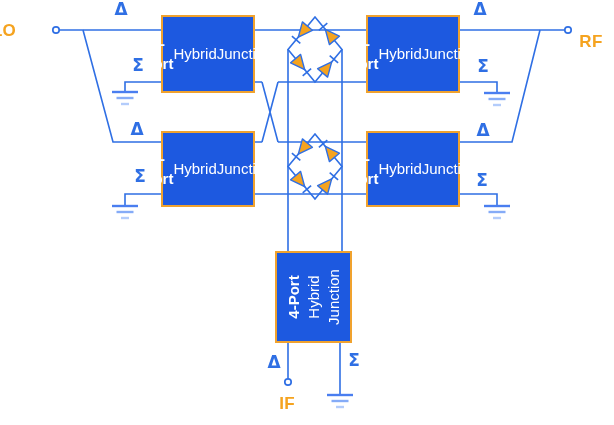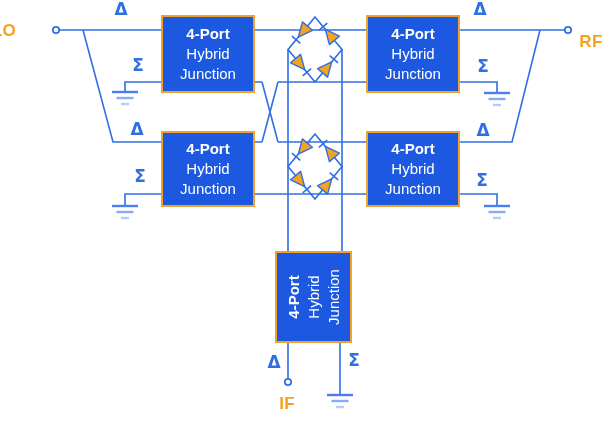--- a/index.html
+++ b/index.html
@@ -22,21 +22,21 @@
   .diamond{stroke:var(--wire);stroke-width:1.6;fill:none;stroke-linejoin:miter;}
   .diode{fill:var(--diode);stroke:var(--wire);stroke-width:1.4;stroke-linejoin:round;}
   .tick{stroke:var(--wire);stroke-width:1.6;}
   .terminal{fill:#fff;stroke:var(--wire);stroke-width:1.7;}
   .gb1{stroke:var(--ground1);stroke-width:2.4;}
   .gb2{stroke:var(--ground2);stroke-width:2.4;}
   .gb3{stroke:var(--ground3);stroke-width:2.4;}
   .box{
     position:absolute;box-sizing:border-box;
     background:var(--box-fill);border:2px solid var(--box-border);
-    color:#fff;display:flex;flex-direction:column;align-items:center;justify-content:center;
+    color:#fff;display:flex;flex-direction:row;align-items:center;justify-content:center;
     text-align:center;font-size:15px;line-height:20px;
   }
   .box .b1{font-weight:bold;}
   .rot{transform:rotate(-90deg);width:88px;}
   .sym{
     position:absolute;transform:translate(-50%,-50%);
     color:var(--wire);font-weight:bold;font-size:17px;
     font-family:"DejaVu Sans","Liberation Sans",sans-serif;white-space:nowrap;
   }
   .port{

